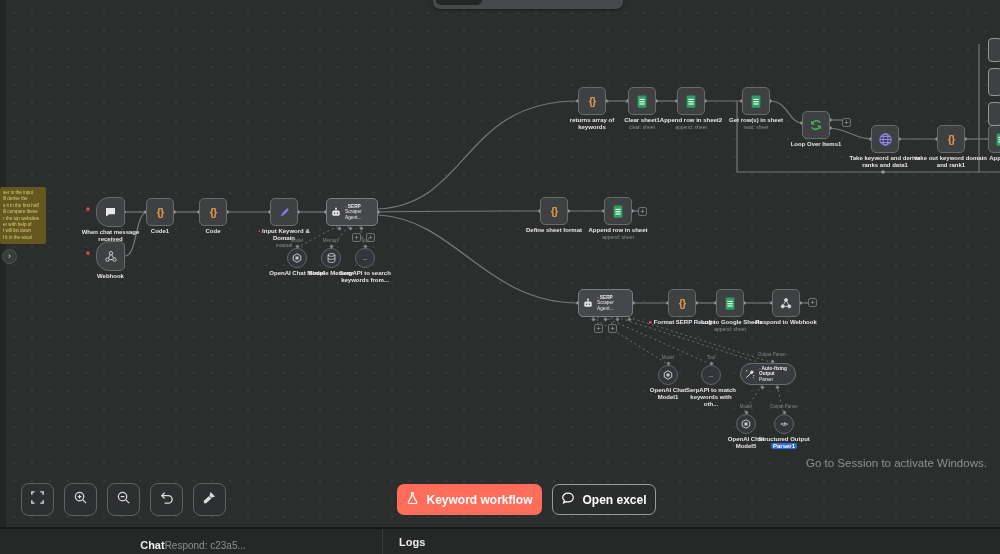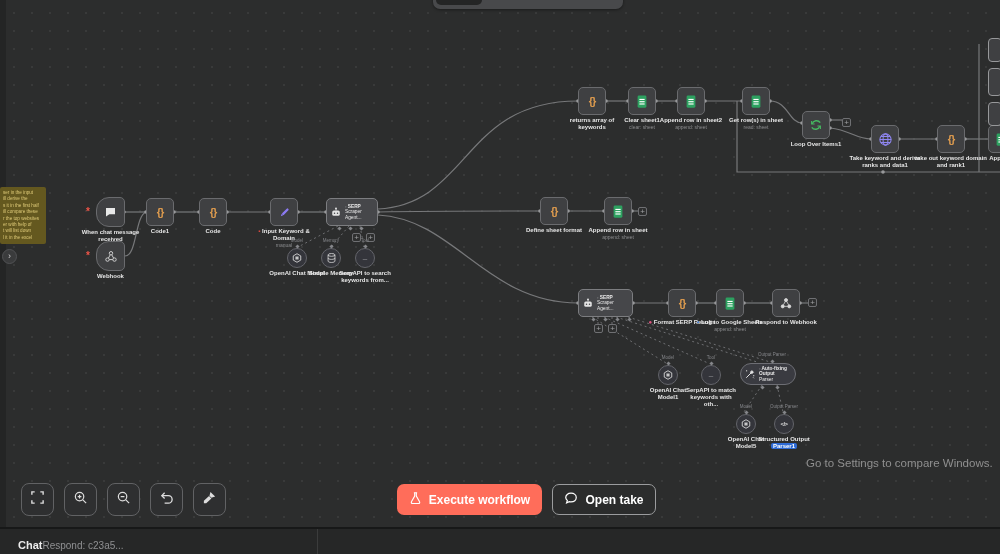--- a/index.html
+++ b/index.html
@@ -38,21 +38,21 @@
   .expand{position:absolute;left:2px;top:249px;width:15px;height:15px;border-radius:50%;background:#3a3b3c;border:1px solid #515254;color:#cfcfcf;font-size:9px;line-height:13px;text-align:center;z-index:6}
   #toolbar{position:absolute;left:21px;top:483px;display:flex;gap:10px;z-index:15}
   .tbtn{width:33px;height:33px;background:#2e2f30;border:1px solid #616264;border-radius:8px;display:flex;align-items:center;justify-content:center;cursor:pointer}
   .exec-btn,.chat-btn{position:absolute;top:484px;height:31px;border:none;border-radius:7px;display:flex;align-items:center;justify-content:center;gap:7px;color:#fff;font-weight:bold;font-size:12px;font-family:"Liberation Sans",sans-serif;z-index:15;cursor:pointer}
   .exec-btn{left:397px;width:145px;background:#ff6d5a}
   .chat-btn{left:552px;width:104px;background:#2b2c2c;border:1.5px solid #9b9c9e}
   .watermark{position:absolute;left:806px;top:453px;z-index:5}
   .wm1{font-size:17px;color:#9f9f9f;letter-spacing:.2px}
   .wm2{font-size:11.5px;color:#8f8f8f;margin-top:4px}
   #bottombar{position:absolute;left:0;bottom:0;width:1000px;height:27px;background:#262727;border-top:2px solid #171818;display:flex;align-items:stretch;z-index:20}
-  .bb-left{width:318px;display:flex;align-items:center;justify-content:flex-start;padding:7px 14px 0 18px;border-right:1px solid #3b3c3c}
+  .bb-left{width:383px;display:flex;align-items:center;justify-content:center;padding:7px 14px 0 18px;border-right:1px solid #3b3c3c}
   .bb-title{font-size:11px;font-weight:bold;color:#ececec}
   .session{font-size:10px;color:#8f9092}
   .bb-right{flex:1;display:flex;align-items:center;padding-left:16px}
 </style>
 </head>
 <body>
 
 <div id="canvas">
   <svg id="edges" width="1000" height="527">
       <path d="M124,212 H146" class="solid"></path>
@@ -467,32 +467,35 @@
           <path d="M9 2l5 5-4 1.2L8 6z"></path>
           <path d="M7.5 6.5l2.5 2.5-5.5 5H2v-2.5z"></path>
         </svg></span>
   </div>
 </div>
 
 <button class="exec-btn">
   <span><svg width="13" height="14" viewBox="0 0 16 16" fill="none" stroke="#fff" stroke-width="1.4">
         <path d="M6 1.5h4M7 1.5v4.2l-4 7a1.3 1.3 0 0 0 1.1 2h7.8a1.3 1.3 0 0 0 1.1-2l-4-7V1.5"></path>
       </svg></span>
-  <span>Execute workflow</span>
+  <span>Keyword workflow</span>
 </button>
 
 <button class="chat-btn">
   <span><svg width="14" height="14" viewBox="0 0 16 16" fill="none" stroke="#fff" stroke-width="1.4">
         <path d="M8 2.5c3.6 0 6 2.2 6 5s-2.4 5-6 5c-.7 0-1.4-.1-2-.3L3 13.5l.8-2.6C2.7 10 2 8.8 2 7.5c0-2.8 2.4-5 6-5z"></path>
       </svg></span>
-  <span>Open take</span>
+  <span>Open excel</span>
 </button>
 
 <div class="watermark">
-  <div class="wm2">Go to Settings to compare Windows.</div>
+  <div class="wm2">Go to Session to activate Windows.</div>
 </div>
 
 <div id="bottombar">
   <div class="bb-left">
     <span class="bb-title">Chat</span>
     <span class="session">Respond: c23a5...</span>
   </div>
+  <div class="bb-right">
+    <span class="bb-title">Logs</span>
+  </div>
 </div>
 
 </body></html>

